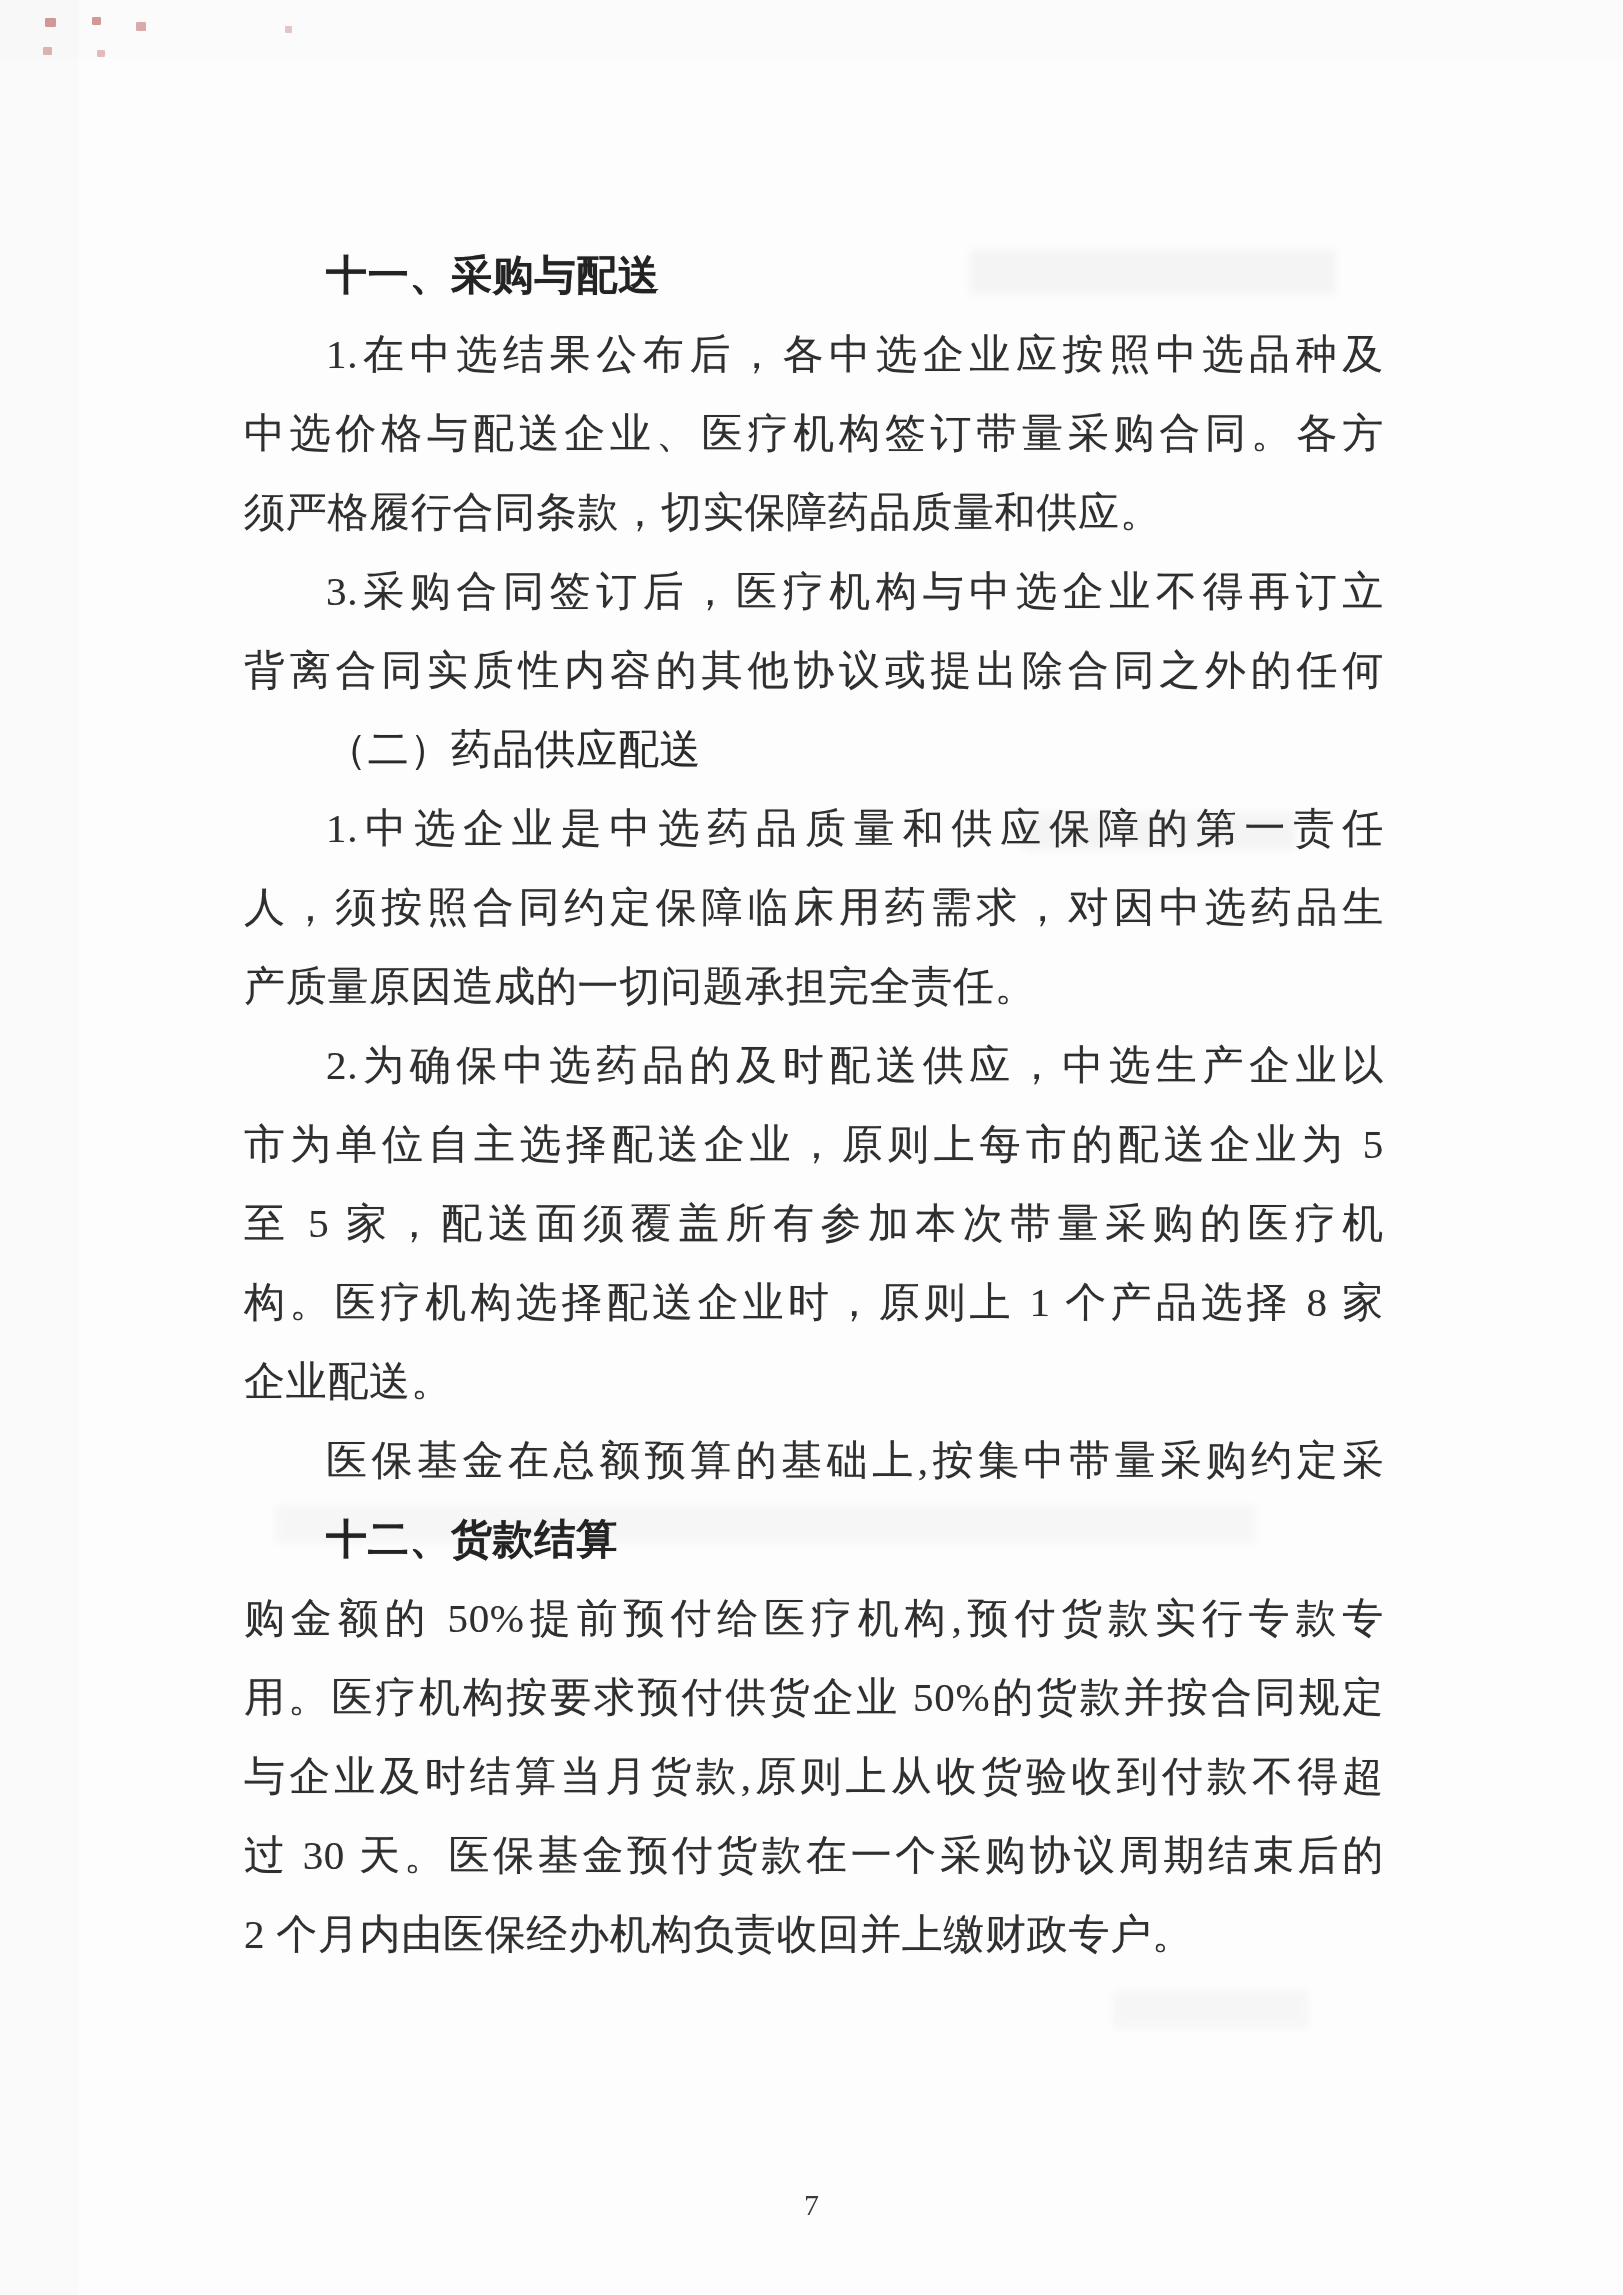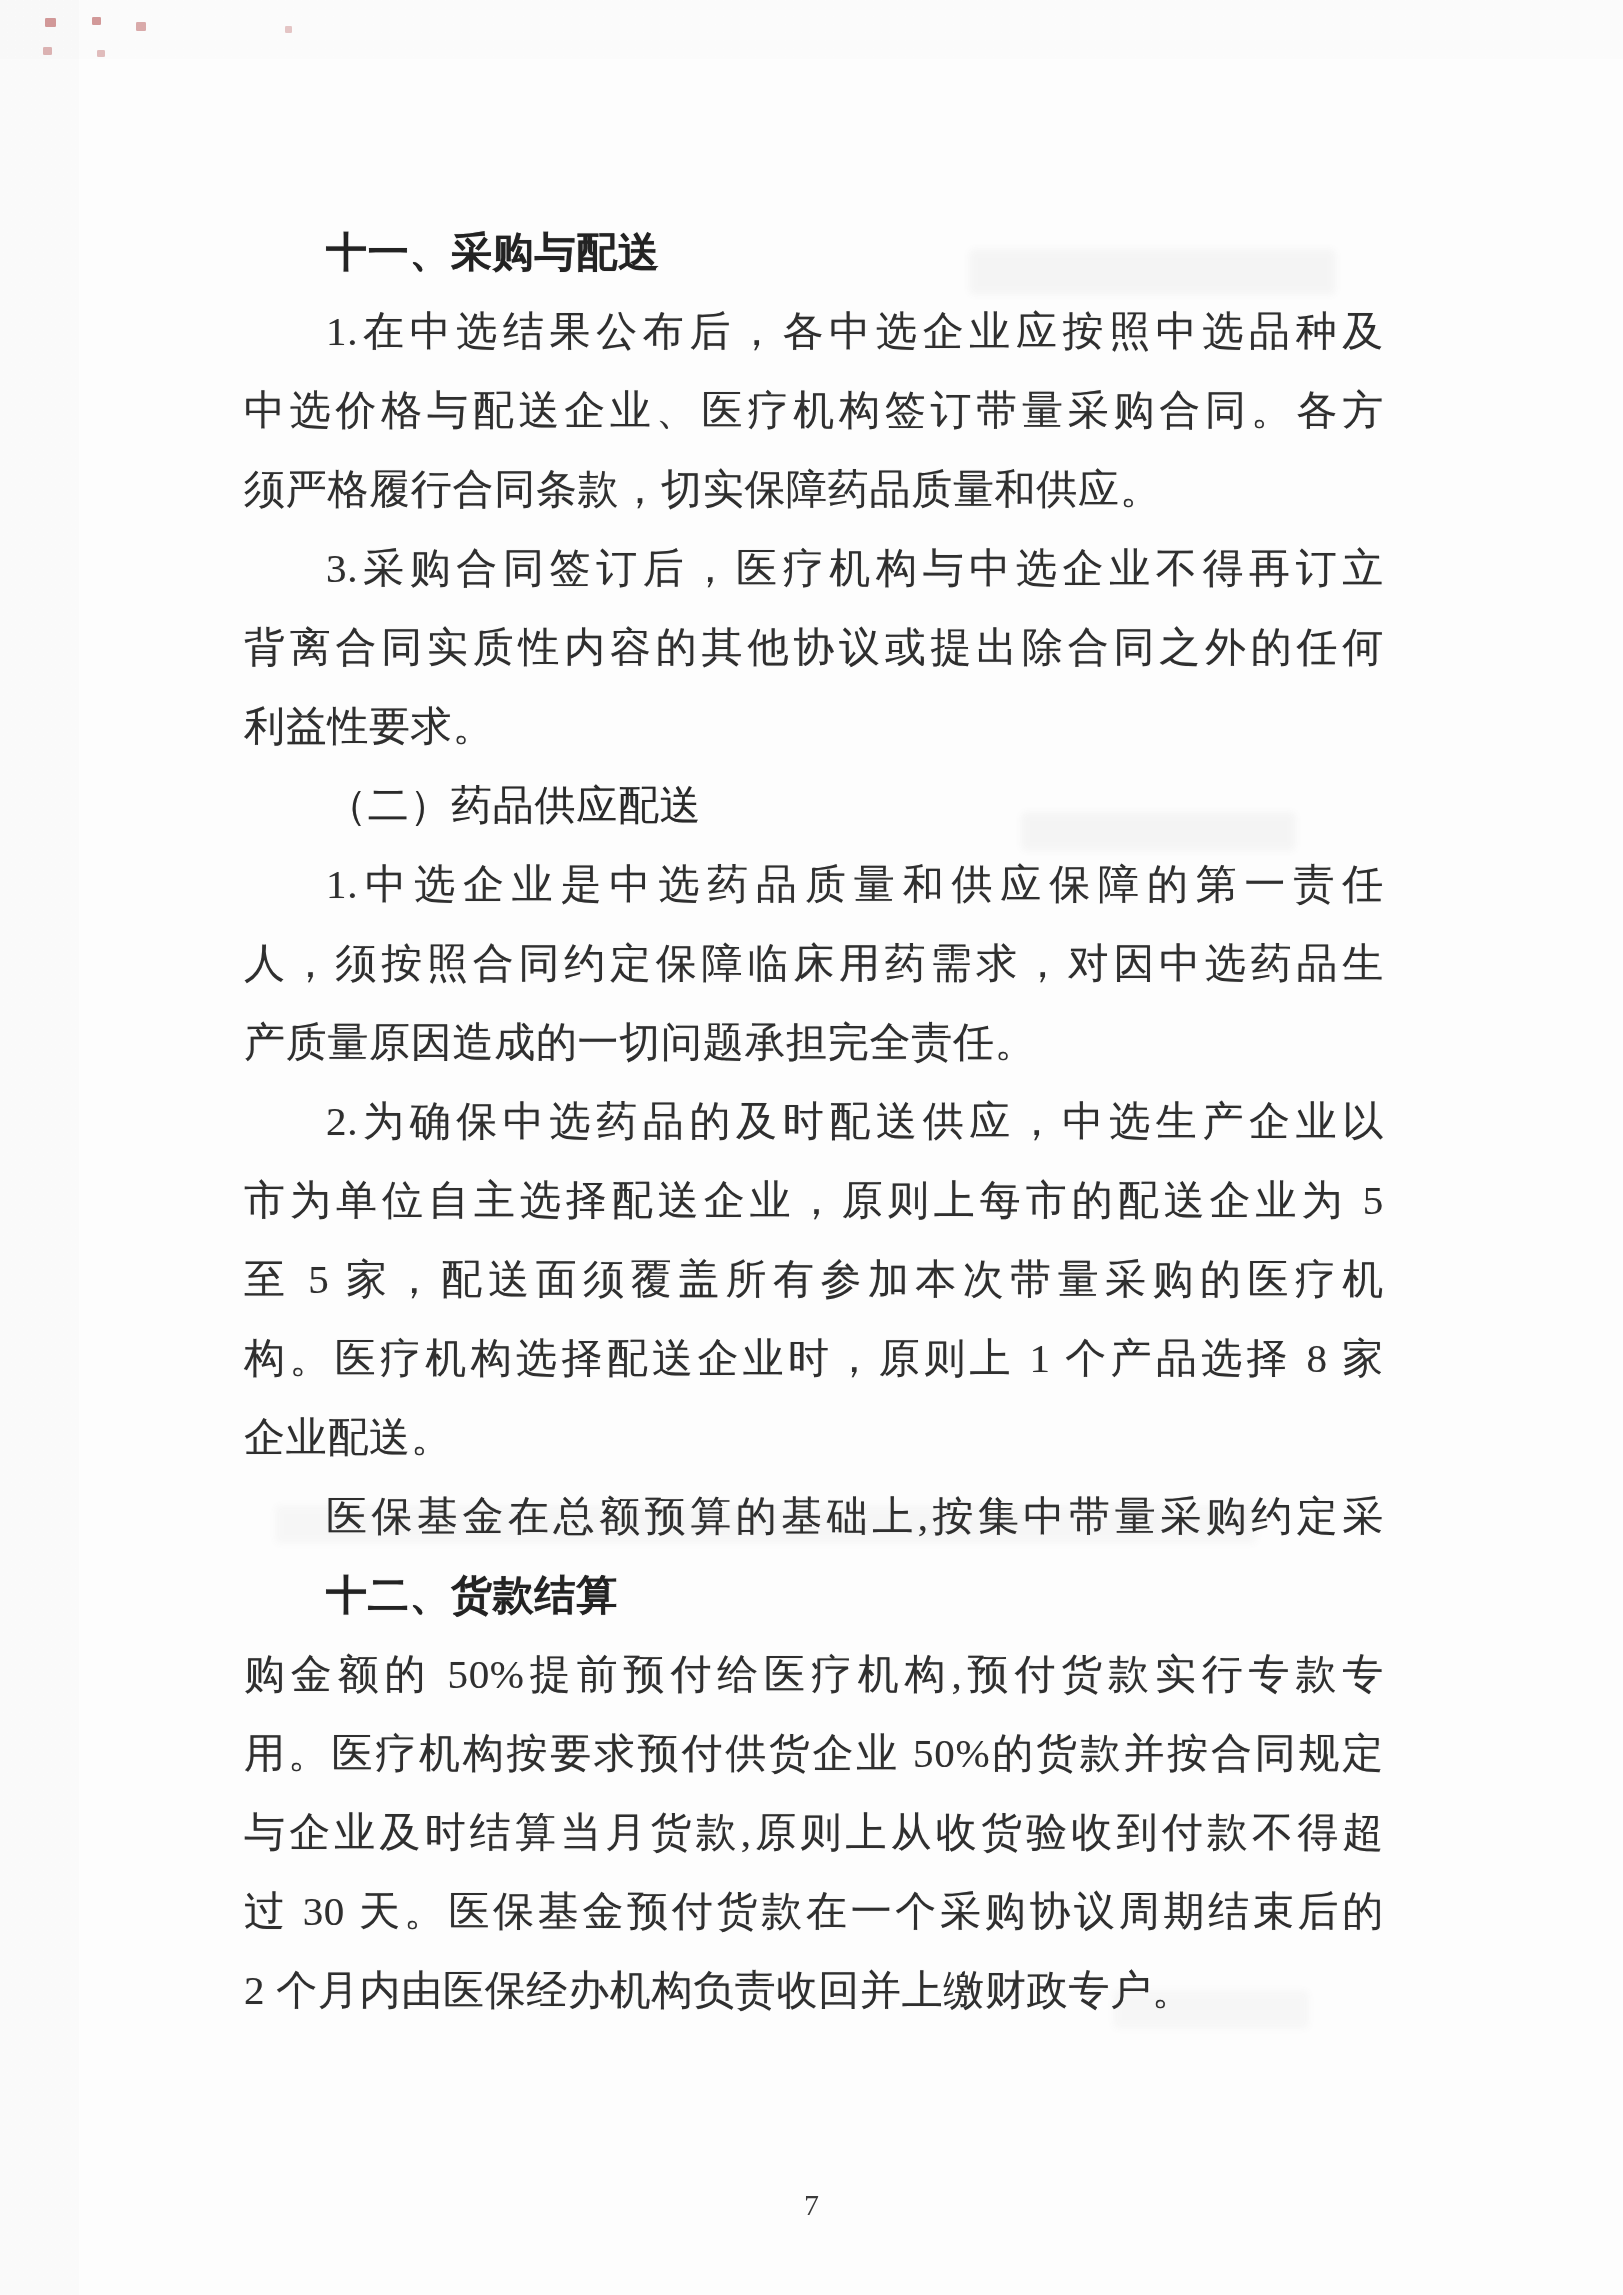--- a/index.html
+++ b/index.html
@@ -22,21 +22,21 @@
     position: absolute;
     inset: 0;
     background:
       linear-gradient(90deg, rgba(0,0,0,0.012) 0 79px, transparent 79px 157px),
       linear-gradient(180deg, rgba(0,0,0,0.008) 0 59px, transparent 59px 118px);
     pointer-events: none;
   }
   .textblock {
     position: absolute;
     left: 244px;
-    top: 213px;
+    top: 236px;
     width: 1140px;
   }
   .line {
     height: 79px;
     line-height: 79px;
     font-size: 41px;
     letter-spacing: 0.7px;
     white-space: nowrap;
     text-shadow: 0 0 0.7px rgba(40,40,40,0.35);
   }
@@ -114,21 +114,20 @@
 
     <div class="line h indent">十一、采购与配送</div>
 
 
     <div class="line j indent">1.在中选结果公布后，各中选企业应按照中选品种及</div>
     <div class="line j">中选价格与配送企业、医疗机构签订带量采购合同。各方</div>
     <div class="line">须严格履行合同条款，切实保障药品质量和供应。</div>
 
     <div class="line j indent">3.采购合同签订后，医疗机构与中选企业不得再订立</div>
     <div class="line j">背离合同实质性内容的其他协议或提出除合同之外的任何</div>
-    <div class="line">利益性要求。</div>
 
     <div class="line sub indent">（二）药品供应配送</div>
 
     <div class="line j indent">1.中选企业是中选药品质量和供应保障的第一责任</div>
     <div class="line j">人，须按照合同约定保障临床用药需求，对因中选药品生</div>
     <div class="line">产质量原因造成的一切问题承担完全责任。</div>
 
     <div class="line j indent">2.为确保中选药品的及时配送供应，中选生产企业以</div>
     <div class="line j">市为单位自主选择配送企业，原则上每市的配送企业为 5</div>
     <div class="line j">至 5 家，配送面须覆盖所有参加本次带量采购的医疗机</div>

